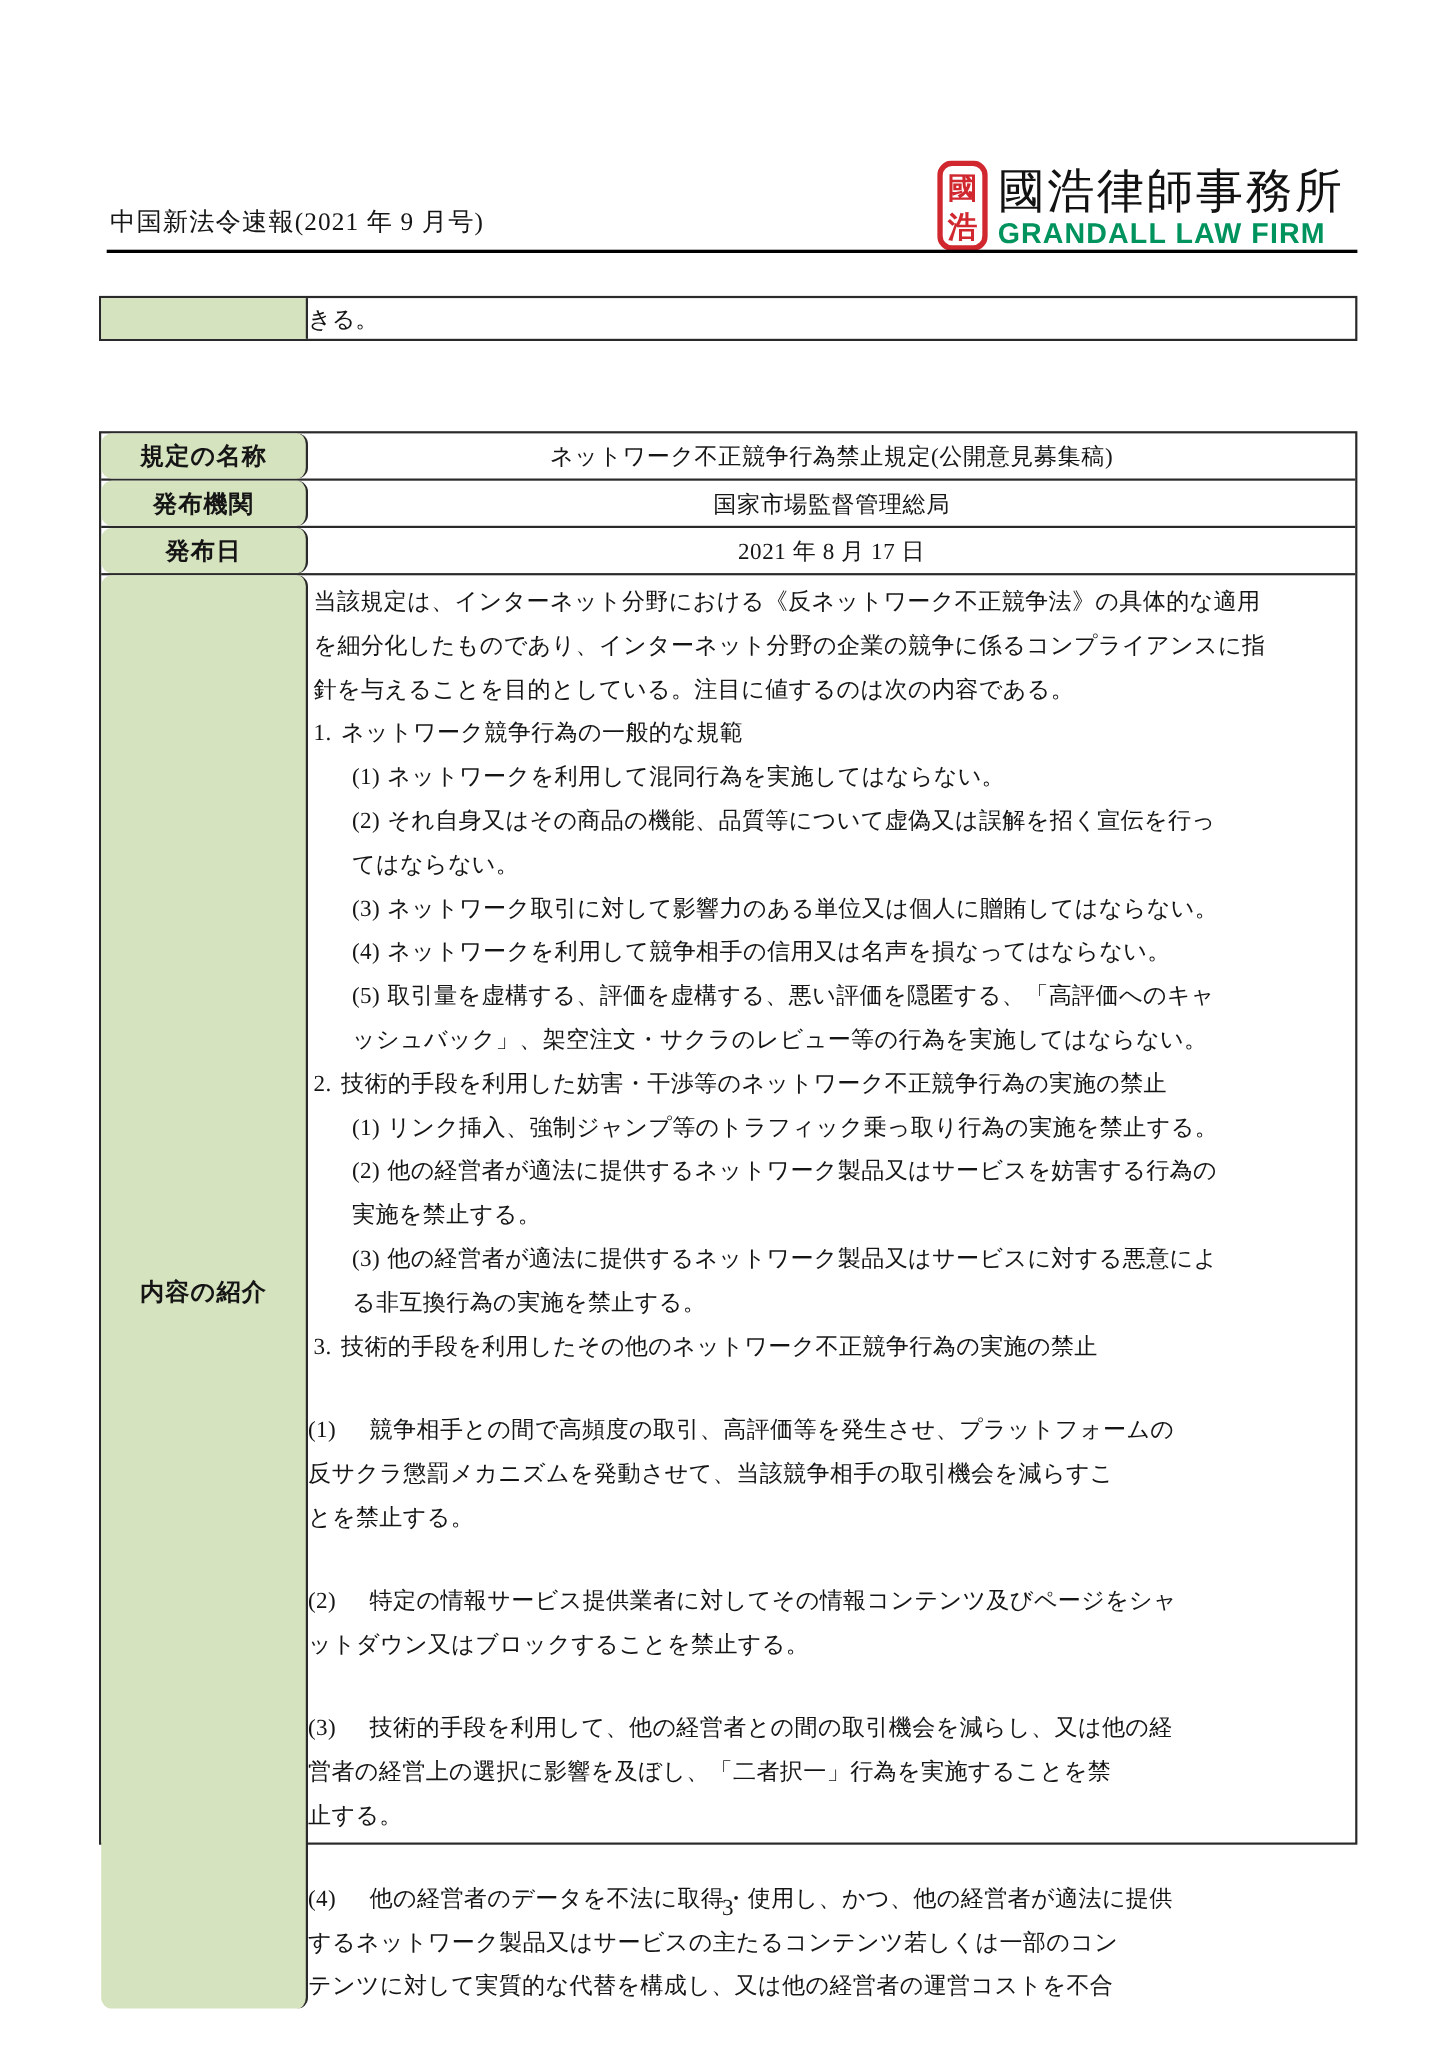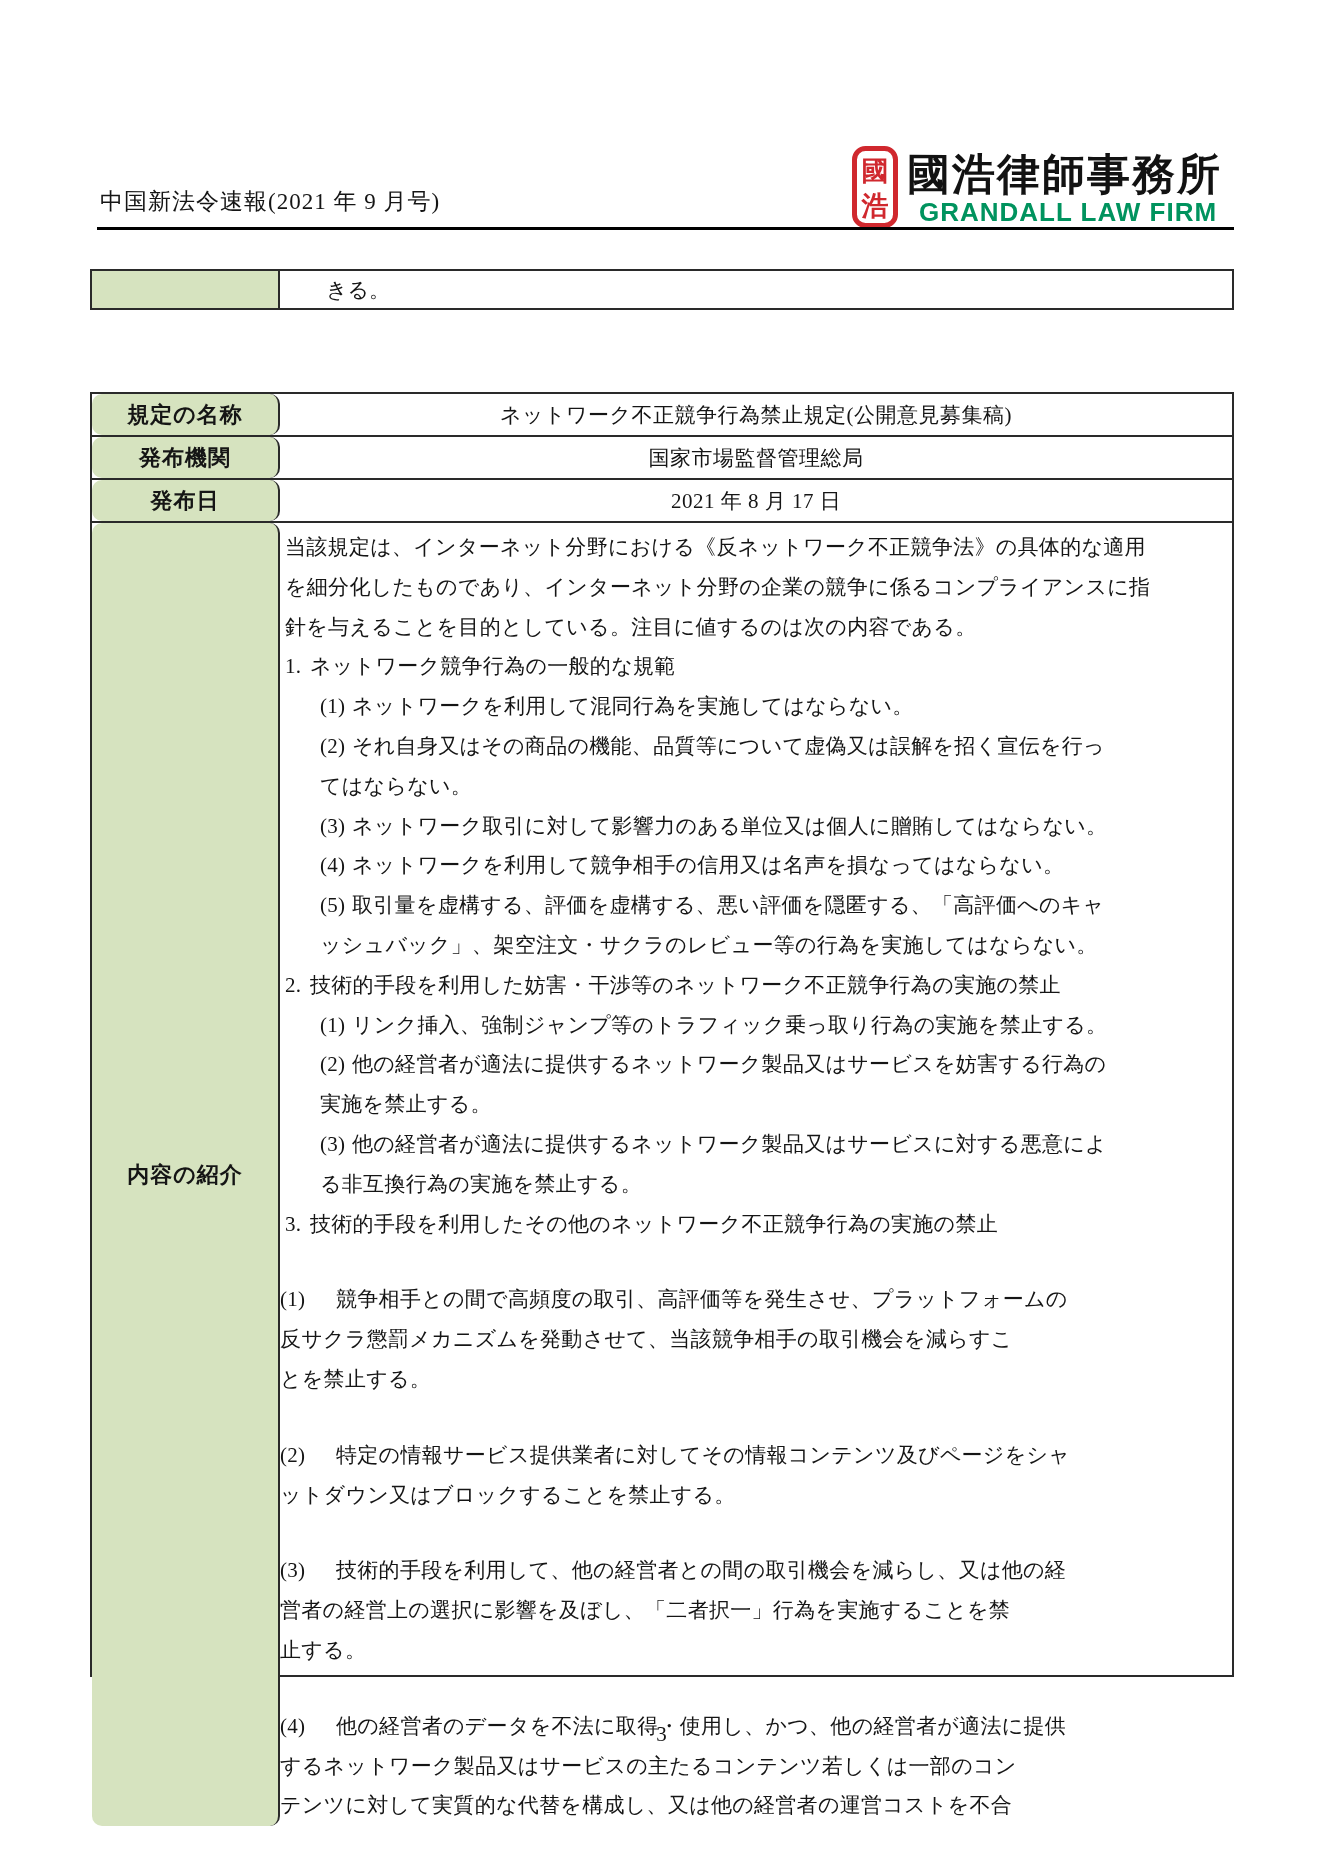--- a/index.html
+++ b/index.html
@@ -20,32 +20,32 @@
   }
   .logo{
     position:absolute;left:852px;top:146px;display:flex;gap:9px;align-items:stretch;
   }
   .seal{flex:0 0 auto;}
   .seal rect{fill:none;stroke:var(--seal-red);}
   .seal text{fill:var(--seal-red);font-family:"Liberation Serif","DejaVu Serif",serif;font-weight:bold;}
   .logo-text{display:flex;flex-direction:column;justify-content:flex-end;}
   .logo-cjk{
     font-family:"Liberation Sans","DejaVu Sans",sans-serif;
-    font-size:43px;font-weight:700;line-height:1.05;color:#121212;letter-spacing:2px;white-space:nowrap;
+    font-size:43px;font-weight:400;line-height:1.05;color:#121212;letter-spacing:2px;white-space:nowrap;
   }
   .logo-en{
     font-family:"Liberation Sans","DejaVu Sans",sans-serif;
-    font-size:26px;font-weight:bold;color:var(--logo-green);letter-spacing:1px;white-space:nowrap;margin-left:12px;
+    font-size:26px;font-weight:bold;color:var(--logo-green);letter-spacing:1px;white-space:nowrap;
   }
   .rule{position:absolute;left:97px;top:227px;width:1137px;height:3px;background:#000;}
   
   .tbl{position:absolute;left:90px;width:1144px;border:2px solid var(--border);box-sizing:border-box;background:#fff;}
   .carry{top:269px;height:41px;display:flex;}
   .carry-label{width:188px;background:var(--label-bg);border-right:2px solid var(--border);box-sizing:border-box;}
-  .carry-value{flex:1;display:flex;align-items:center;padding-left:46px;font-size:21px;}
+  .carry-value{flex:1;display:flex;align-items:center;font-size:21px;}
   .main{top:392px;height:1285px;display:flex;flex-direction:column;}
   .mrow{display:flex;border-bottom:2px solid var(--border);height:43px;box-sizing:border-box;flex:0 0 auto;}
   .mrow:last-child{border-bottom:none;flex:1 1 auto;height:auto;}
   .label-cell{
     width:188px;flex:0 0 auto;background:var(--label-bg);border-right:2px solid var(--border);
     box-sizing:border-box;display:flex;align-items:center;justify-content:center;
     font-weight:bold;font-size:22px;letter-spacing:1px;border-radius:10px;
   }
   .value-center{flex:1;display:flex;align-items:center;justify-content:center;font-size:21px;letter-spacing:0.5px;}
   .content-cell{flex:1;padding-top:5px;overflow:hidden;}

